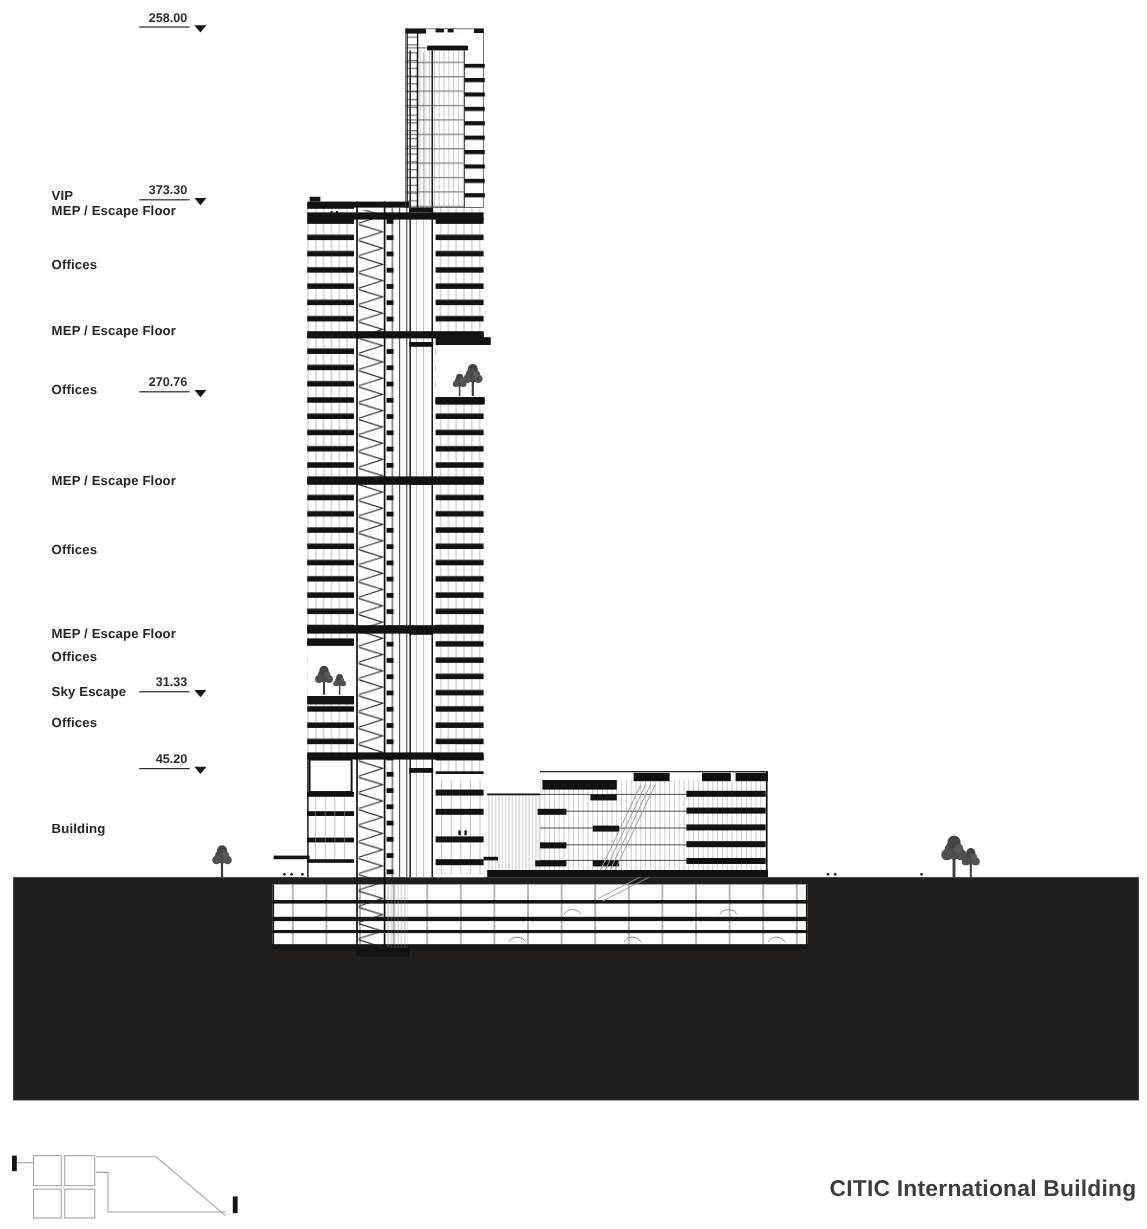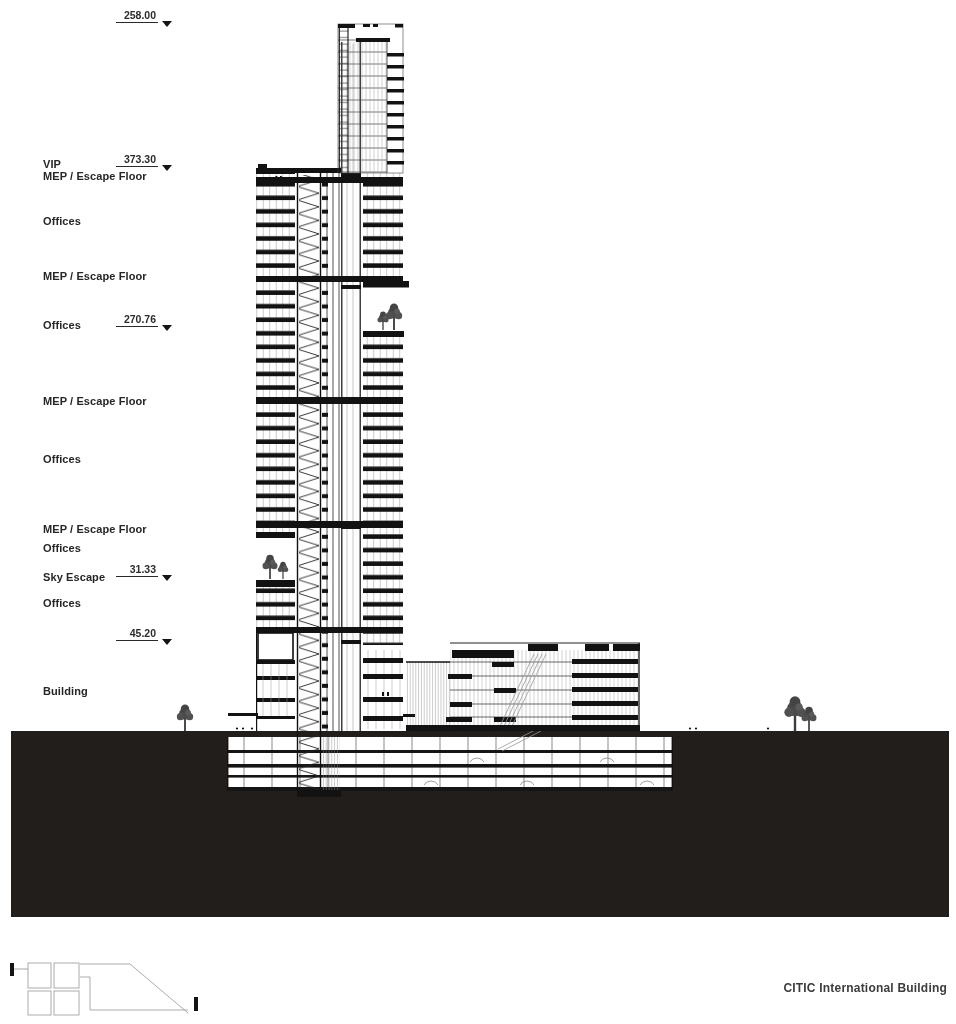--- a/index.html
+++ b/index.html
@@ -6,21 +6,21 @@
   #page{position:relative;width:956px;height:1024px;background:#ffffff;overflow:hidden;
         font-family:"Liberation Sans",sans-serif;}
   #drawing{position:absolute;left:0;top:0;}
   .flabel{position:absolute;left:43px;font-size:11px;font-weight:700;color:#262626;
           white-space:nowrap;letter-spacing:.1px;line-height:12px;}
   .marker{position:absolute;left:116px;display:flex;align-items:flex-end;}
   .mval{display:inline-block;min-width:40px;text-align:right;border-bottom:1.2px solid #2a2a2a;
         font-size:10.5px;font-weight:600;color:#2c2c2c;padding:0 2px 1px 0;line-height:12px;}
   .tri{width:0;height:0;border-left:5px solid transparent;border-right:5px solid transparent;
        border-top:6px solid #141414;margin-left:4px;margin-bottom:-4px;}
-  #title{position:absolute;right:9px;top:981px;font-size:12px;font-weight:600;color:#3c3c3c;
+  #title{position:absolute;right:9px;top:981px;font-size:19px;font-weight:600;color:#3c3c3c;
          letter-spacing:.2px;}
 </style>
 </head>
 <body>
 
 <div id="page">
 
   <svg id="drawing" width="956" height="1024" viewBox="0 0 956 1024">
     <defs>
       <pattern id="pf" patternUnits="userSpaceOnUse" x="0" y="173" width="6.5" height="13.55">

